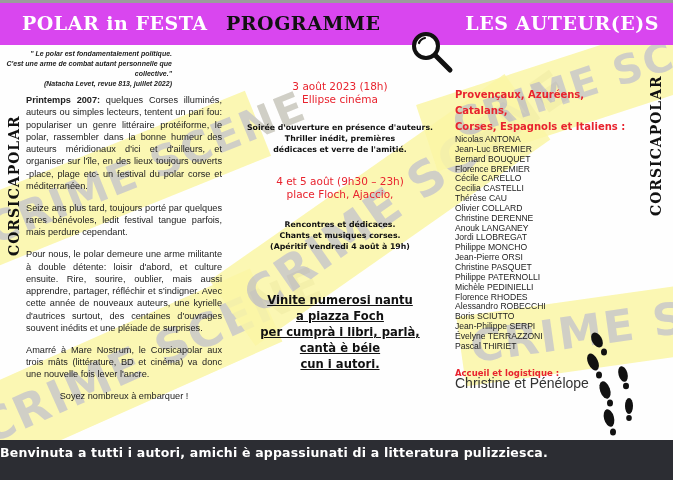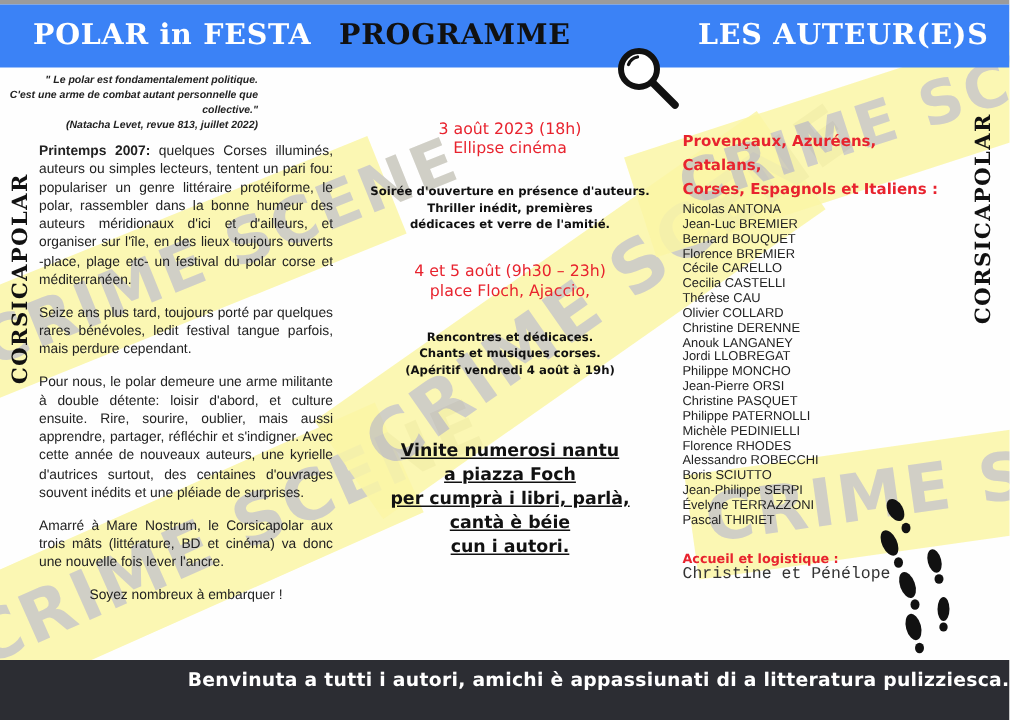--- a/index.html
+++ b/index.html
@@ -2,21 +2,21 @@
 <html><head>
 <meta charset="utf-8">
 <style>
   html, body { margin:0; padding:0; }
   body { width:673px; height:480px; overflow:hidden; background:#fff; position:relative; font-family:"Liberation Sans", sans-serif; }
   .page { position:absolute; left:0; top:0; width:673px; height:480px; background:#fefefe; overflow:hidden; }
   .topline { position:absolute; left:0; top:0; width:673px; height:3px; background:#9b9b9b; }
   
   .tape { position:absolute; background:#fbf6a6; opacity:.85; }
   .tape span { position:absolute; font-family:"DejaVu Sans", sans-serif; font-weight:bold; color:#c9c7bd; white-space:nowrap; letter-spacing:2px; }
-  .header { position:absolute; left:0; top:3px; width:673px; height:42px; background:#3b82f6; }
+  .header { position:absolute; left:0; top:3px; width:673px; height:42px; background:#d946ef; }
   .htitle { position:absolute; top:9px; font-family:"DejaVu Serif", serif; font-weight:bold; font-size:19px; letter-spacing:0.5px; }
   .h-left { left:22px; color:#fff; }
   .h-mid { left:226px; color:#111; }
   .h-right { right:14px; color:#fff; }
   .magnifier { position:absolute; left:408px; top:28px; width:48px; height:48px; }
   .quote { position:absolute; left:0; top:49px; width:172px; text-align:right; font-size:7px; font-style:italic; font-weight:bold; line-height:10px; color:#222; }
   .vtext { position:absolute; font-family:"DejaVu Serif", serif; font-weight:bold; font-size:14px; color:#111; letter-spacing:1px; transform-origin:left top; transform:rotate(-90deg); white-space:nowrap; }
   .leftcol { position:absolute; left:26px; top:94px; width:196px; font-size:9.2px; line-height:12.3px; color:#222; text-align:justify; }
   .leftcol p { margin:0 0 9.5px 0; }
   .leftcol b { font-weight:bold; }
@@ -24,24 +24,24 @@
   .midcol { position:absolute; left:232px; top:80px; width:216px; text-align:center; font-family:"DejaVu Sans", sans-serif; }
   .red { color:#e8232e; font-weight:normal; }
   .date { font-size:10.5px; line-height:13px; }
   .desc { font-size:7.8px; font-weight:bold; line-height:11px; color:#111; }
   .call { font-size:11.6px; font-weight:bold; line-height:16px; color:#111;text-decoration:underline; }
   .rightcol { position:absolute; left:455px; top:87px; width:178px; }
   .rhead { font-family:"DejaVu Sans", sans-serif; font-size:10px; font-weight:bold; color:#e8232e; line-height:16px; }
   .authors { list-style:none; margin:0; padding:0; }
   .authors li { font-size:8.6px; line-height:9.85px; color:#222; }
   .acc { margin-top:16px; font-family:"DejaVu Sans", sans-serif; font-size:8.5px; font-weight:bold; color:#e8232e; }
-  .acc-val { font-size:11px; color:#333; line-height:11px;font-family:Liberation Mono, monospace; }
+  .acc-val { font-size:14px; color:#333; line-height:11px; }
   .footprints { position:absolute; left:585px; top:330px; width:60px; height:112px; }
   .footer { position:absolute; left:0; top:440px; width:673px; height:40px; background:#2c2d33; }
-  .footer-text { position:absolute; left:0; top:5px; width:673px; text-align:right; color:#fff; font-family:"DejaVu Sans", sans-serif; font-weight:bold; font-size:12.5px; letter-spacing:0.2px; }
+  .footer-text { position:absolute; left:0; top:5px; width:673px; text-align:left; color:#fff; font-family:"DejaVu Sans", sans-serif; font-weight:bold; font-size:12.5px; letter-spacing:0.2px; }
 </style>
 </head>
 <body>
 
 <div class="page">
   <div class="topline"></div>
 
   <div class="tape" style="left:-60px;top:150px;width:330px;height:70px;transform:rotate(-22deg);">
     <span style="left:40px;top:10px;font-size:42px;">CRIME SCENE</span>
   </div>

